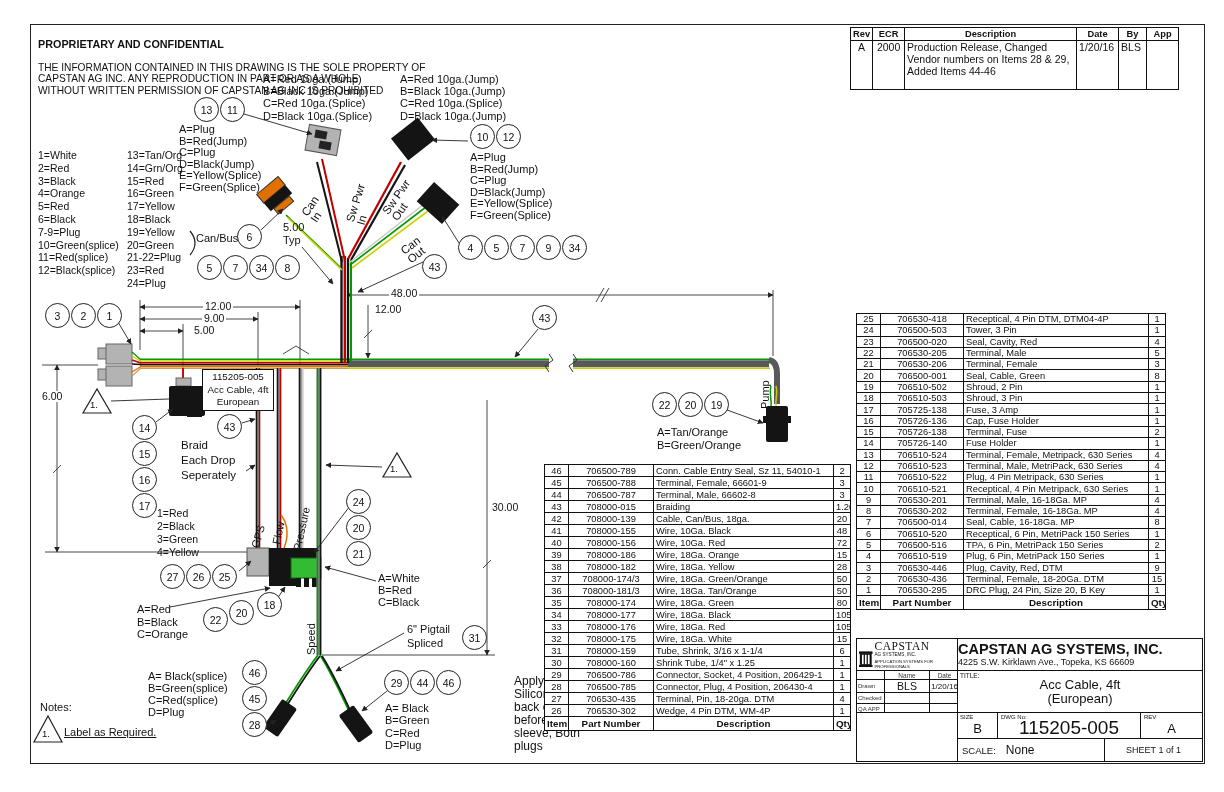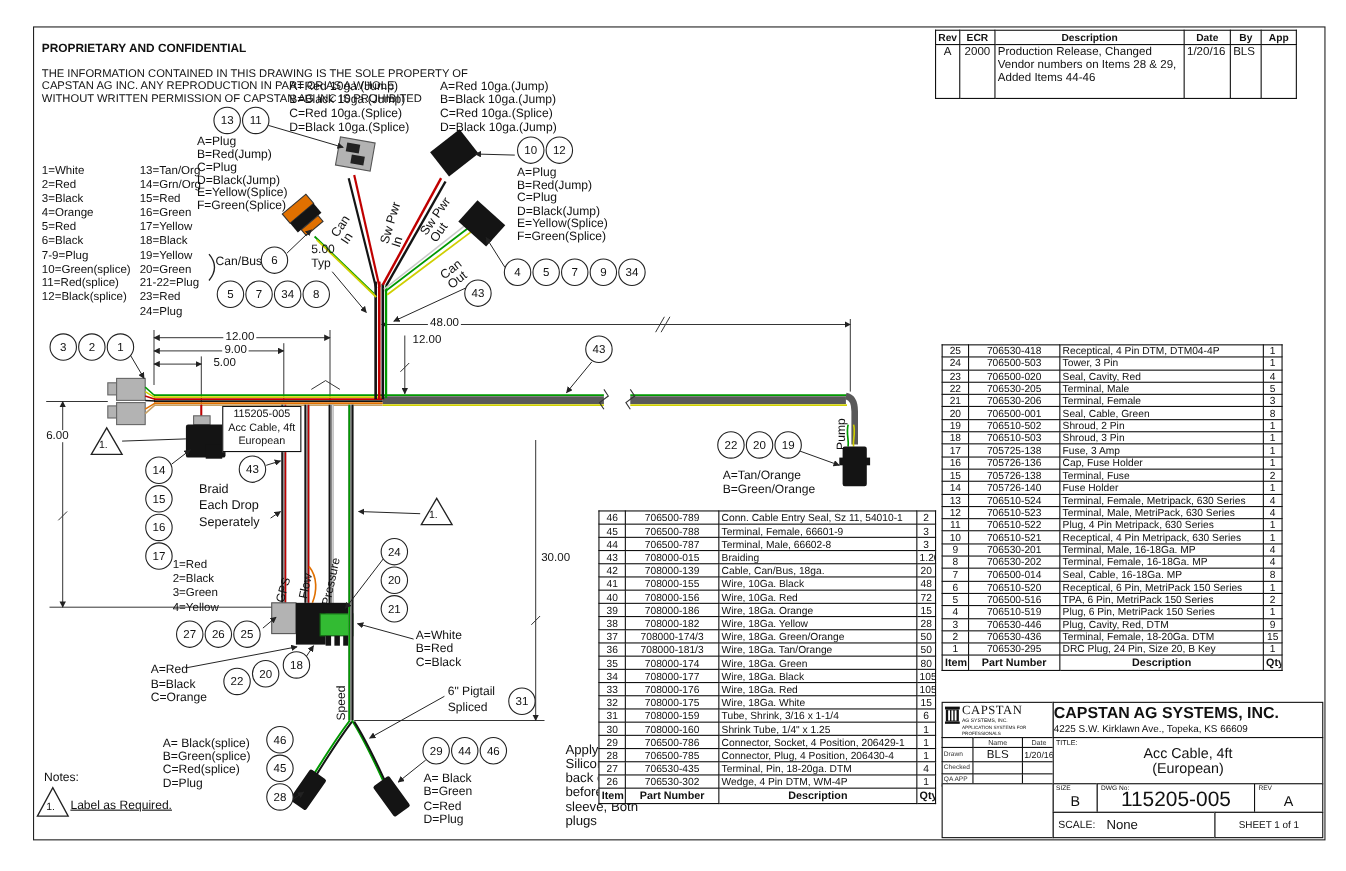--- a/index.html
+++ b/index.html
@@ -768,21 +768,21 @@
     <tbody>
         <tr class="bhead">
       <td>Item</td>
       <td>Part Number</td>
       <td>Description</td>
       <td>Qty</td>
     </tr>
       </tbody>
   </table>
 
-  <div class="tb" style="left:856px;top:638px;width:102px;height:33px;display:flex;align-items:flex-start;padding:1px 2px;gap:2px;">
+  <div class="tb" style="left:856px;top:638px;width:102px;height:33px;display:flex;align-items:flex-end;padding:1px 2px;gap:2px;">
     <svg width="16" height="20" viewBox="0 0 16 20">
       <rect x="0" y="1" width="16" height="3" fill="#111"></rect>
       <rect x="1" y="4" width="14" height="13" fill="#111"></rect>
       <rect x="3.5" y="5" width="2" height="11" fill="#fff"></rect>
       <rect x="7" y="5" width="2" height="11" fill="#fff"></rect>
       <rect x="10.5" y="5" width="2" height="11" fill="#fff"></rect>
       <rect x="0" y="17" width="16" height="2.5" fill="#111"></rect>
     </svg>
     <div>
       <div style="font-family:'Liberation Serif',serif;font-size:11.5px;letter-spacing:0.5px;">CAPSTAN</div>

